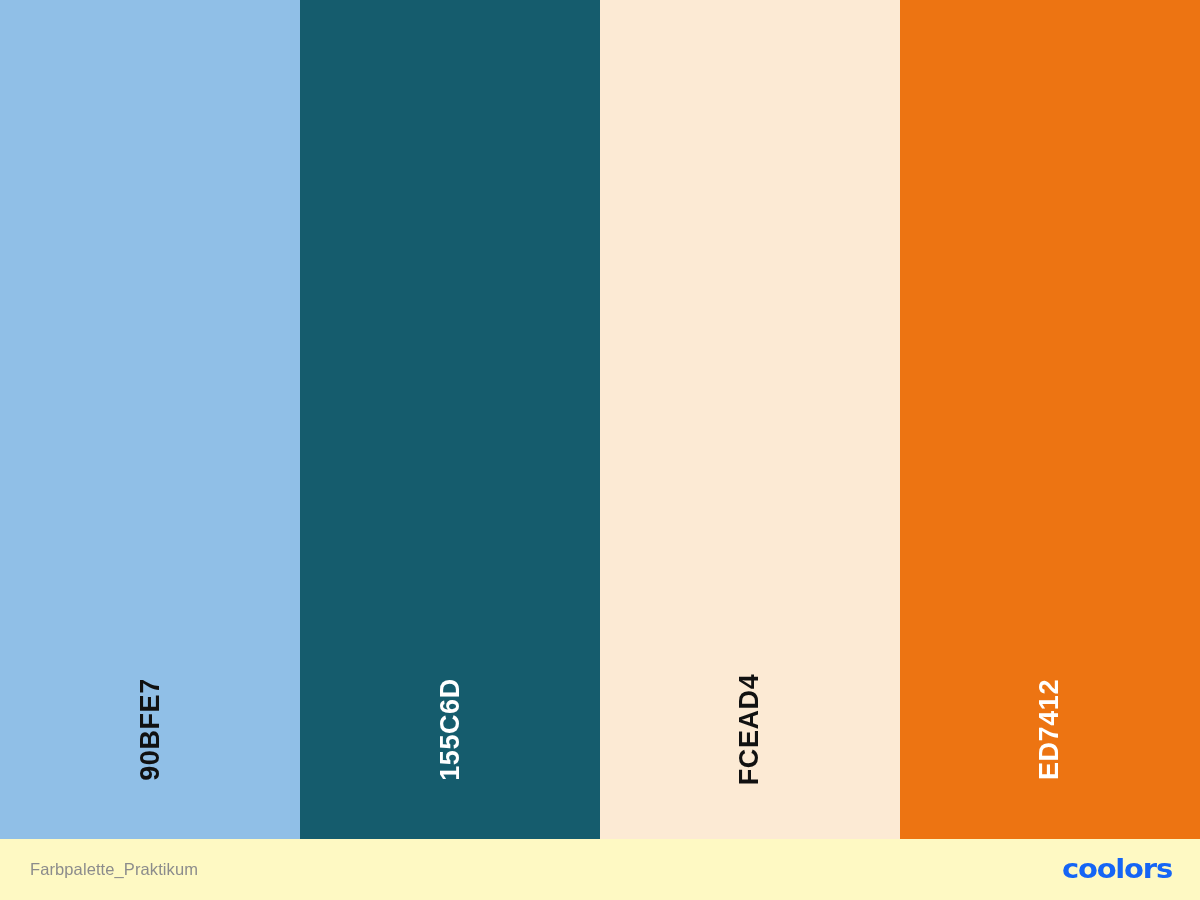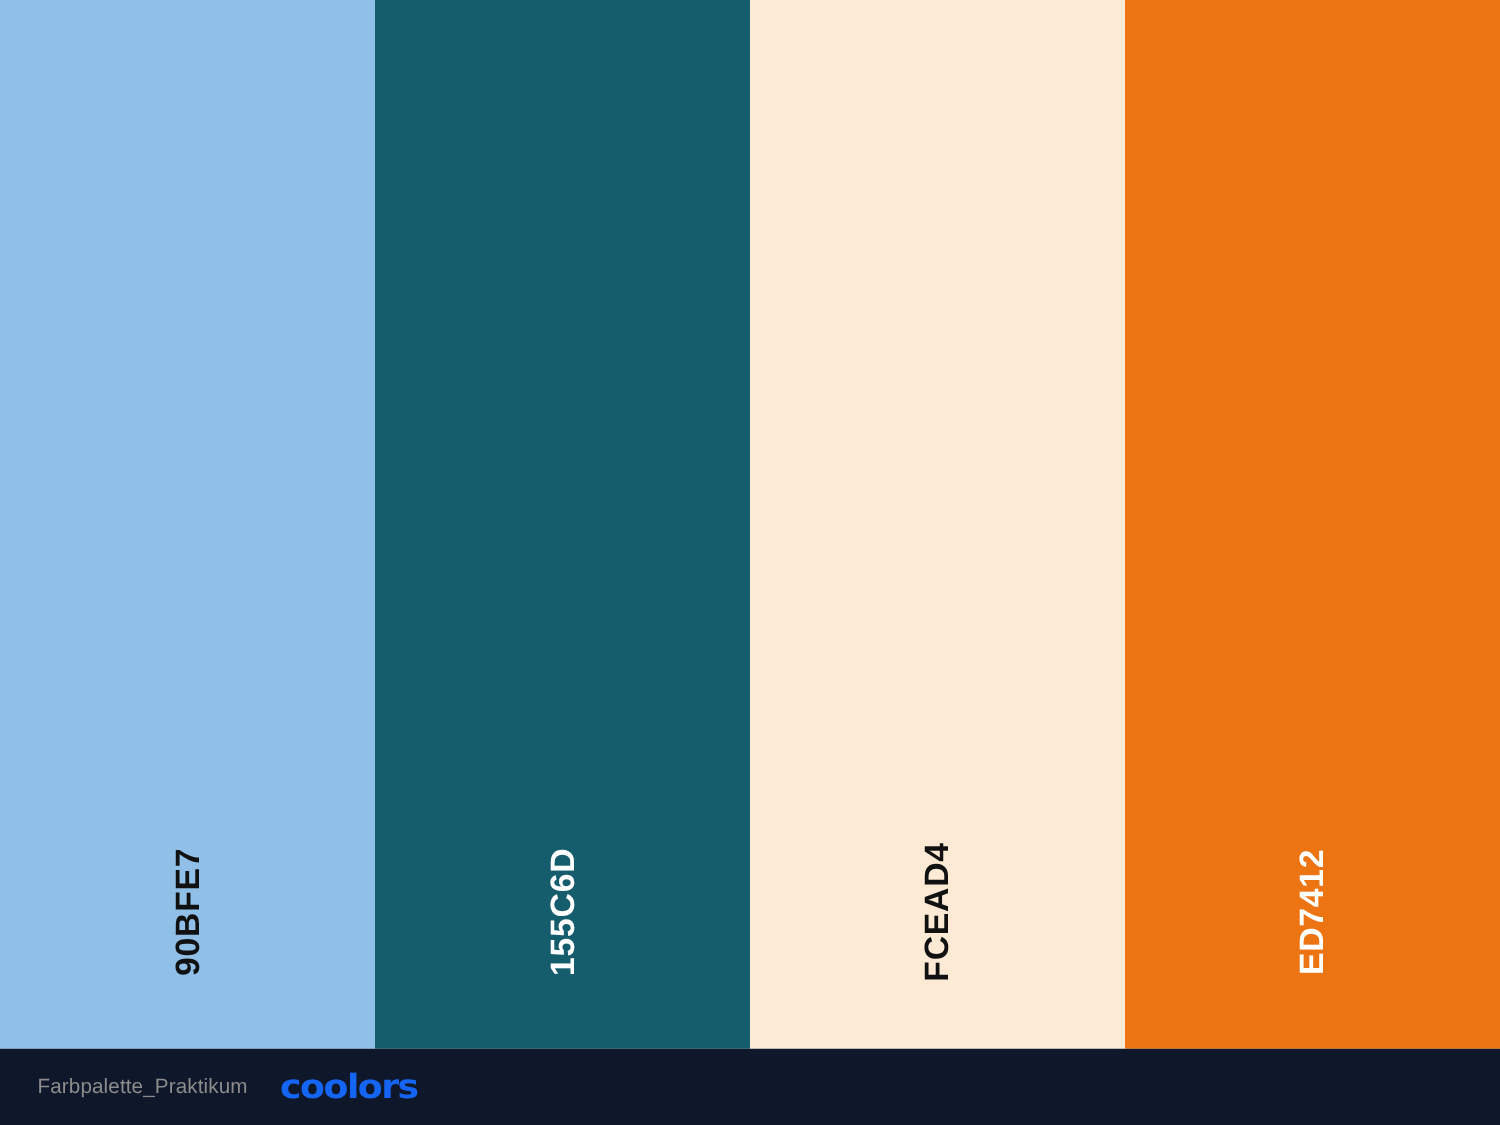--- a/index.html
+++ b/index.html
@@ -53,25 +53,25 @@
     letter-spacing: 0.6px;
     line-height: 1;
     margin-bottom: 96px;
   }
 
   
   #palette-footer {
     position: relative;
     width: 1200px;
     height: 61px;
-    background: #0f172a;
+    background: #fef9c3;
     display: flex;
     flex-direction: row;
     align-items: center;
-    justify-content: flex-start;
+    justify-content: space-between;
     box-sizing: border-box;
     padding: 0 28px 0 30px;
   }
 
   #footer-title {
     font-family: "Liberation Sans", sans-serif;
     font-size: 16.5px;
     font-weight: normal;
     color: #8c8c8c;
     letter-spacing: 0.1px;

